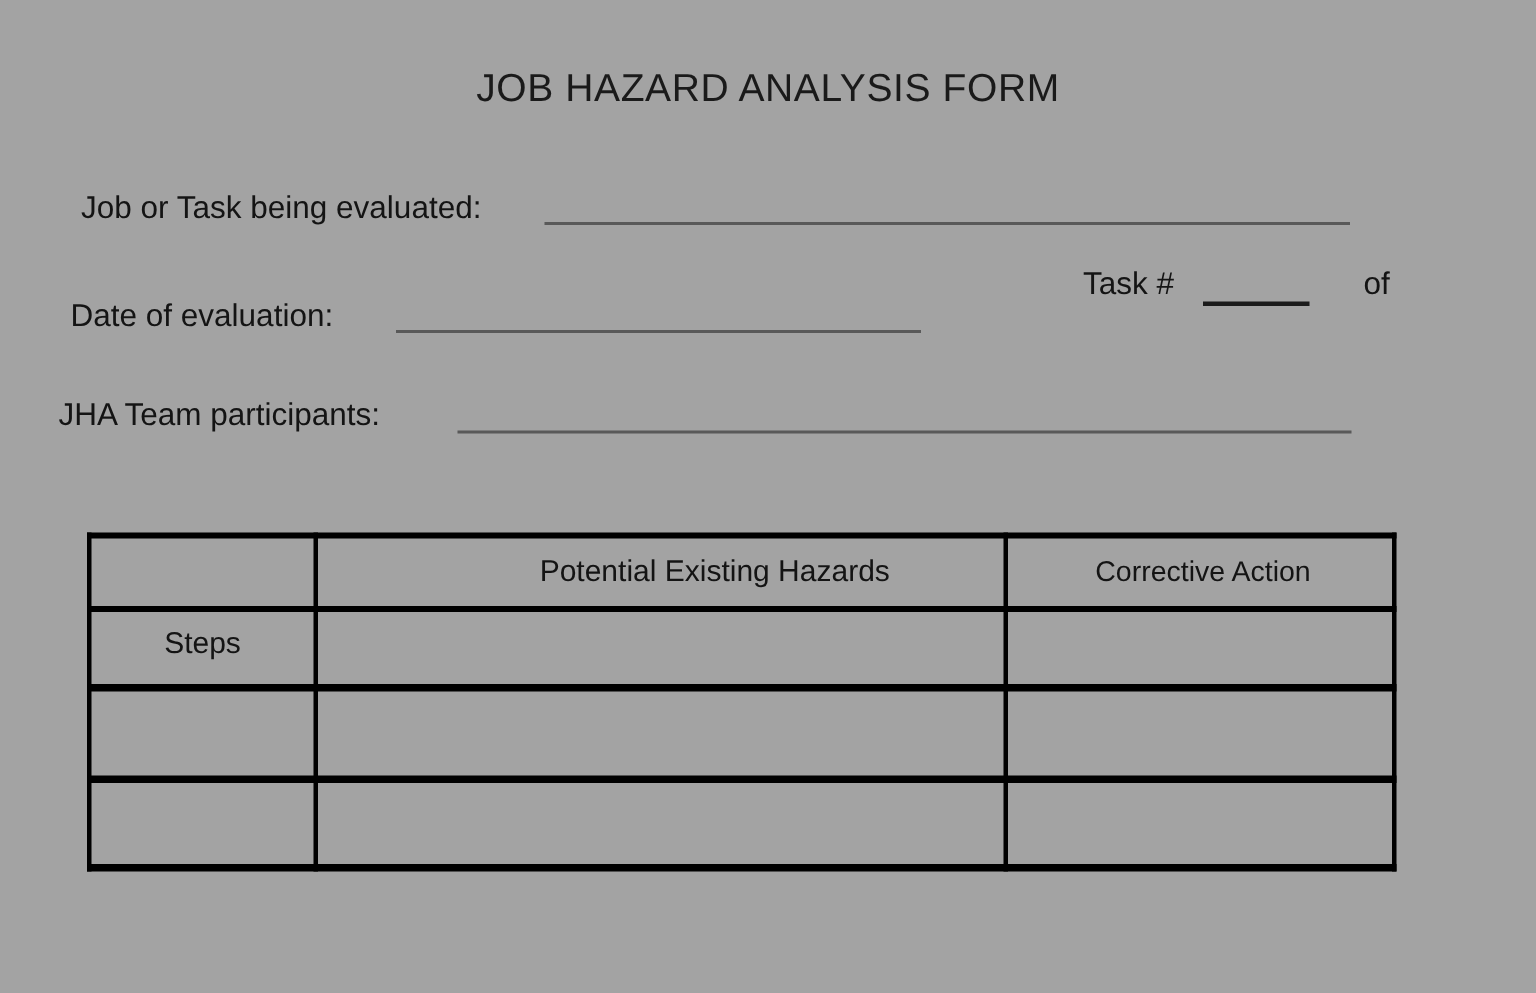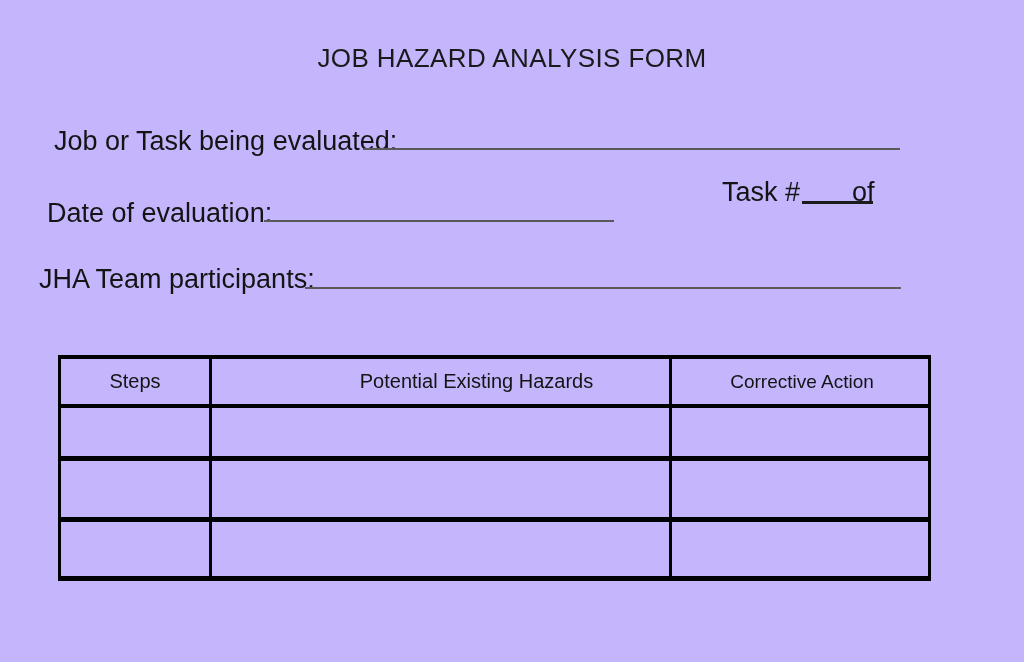--- a/index.html
+++ b/index.html
@@ -12,41 +12,41 @@
     height: 662px;
     background: #ffffff;
     font-family: "Liberation Sans", sans-serif;
     color: #111111;
     overflow: hidden;
   }
   #page {
     position: relative;
     width: 1024px;
     height: 662px;
-    background: #c4b5fd;
+    background: #a3a3a3;
   }
 
   
   .form-title {
     position: absolute;
     left: 0;
     top: 43px;
     width: 1024px;
     text-align: center;
     font-size: 26px;
     font-weight: 400;
     letter-spacing: 0.4px;
     color: #1a1a1a;
     white-space: nowrap;
   }
 
   
   .field-label {
     position: absolute;
-    font-size: 27px;
+    font-size: 21px;
     font-weight: 400;
     color: #141414;
     white-space: nowrap;
     line-height: 1;
   }
   .rule {
     position: absolute;
     background: #595959;
     height: 2px;
   }
@@ -56,21 +56,21 @@
   }
 
   #job-label      { left: 54px;  top: 128px; }
   #job-rule       { left: 363px; top: 148px; width: 537px; }
 
   #date-label     { left: 47px;  top: 200px; }
   #date-rule      { left: 264px; top: 220px; width: 350px; }
 
   #page-label     { left: 722px; top: 179px; }
   #page-rule      { left: 802px; top: 201px; width: 71px; }
-  #page-of-label  { left: 852px; top: 179px; }
+  #page-of-label  { left: 909px; top: 179px; }
 
   #jha-label      { left: 39px;  top: 266px; }
   #jha-rule       { left: 305px; top: 287px; width: 596px; }
 
   
   #jha-table {
     position: absolute;
     left: 58px;
     top: 355px;
     width: 873px;
@@ -117,21 +117,21 @@
     top: 4px;
     height: 45px;
     display: flex;
     align-items: center;
     justify-content: center;
     text-align: center;
     font-size: 20px;
     color: #141414;
     line-height: 1.05;
   }
-  #hdr-steps    { left: 3px;   width: 148px; }
+  #hdr-steps    { left: 3px;   width: 148px; margin-top: 48px; }
   #hdr-hazards  { left: 154px; width: 529px; }
   #hdr-action   { left: 614px; width: 260px; font-size: 19px; }
   #hdr-action .two-line { display: block; }
 </style>
 </head>
 <body>
 
 <div id="page">
 
   <div class="form-title">JOB HAZARD ANALYSIS FORM</div>

